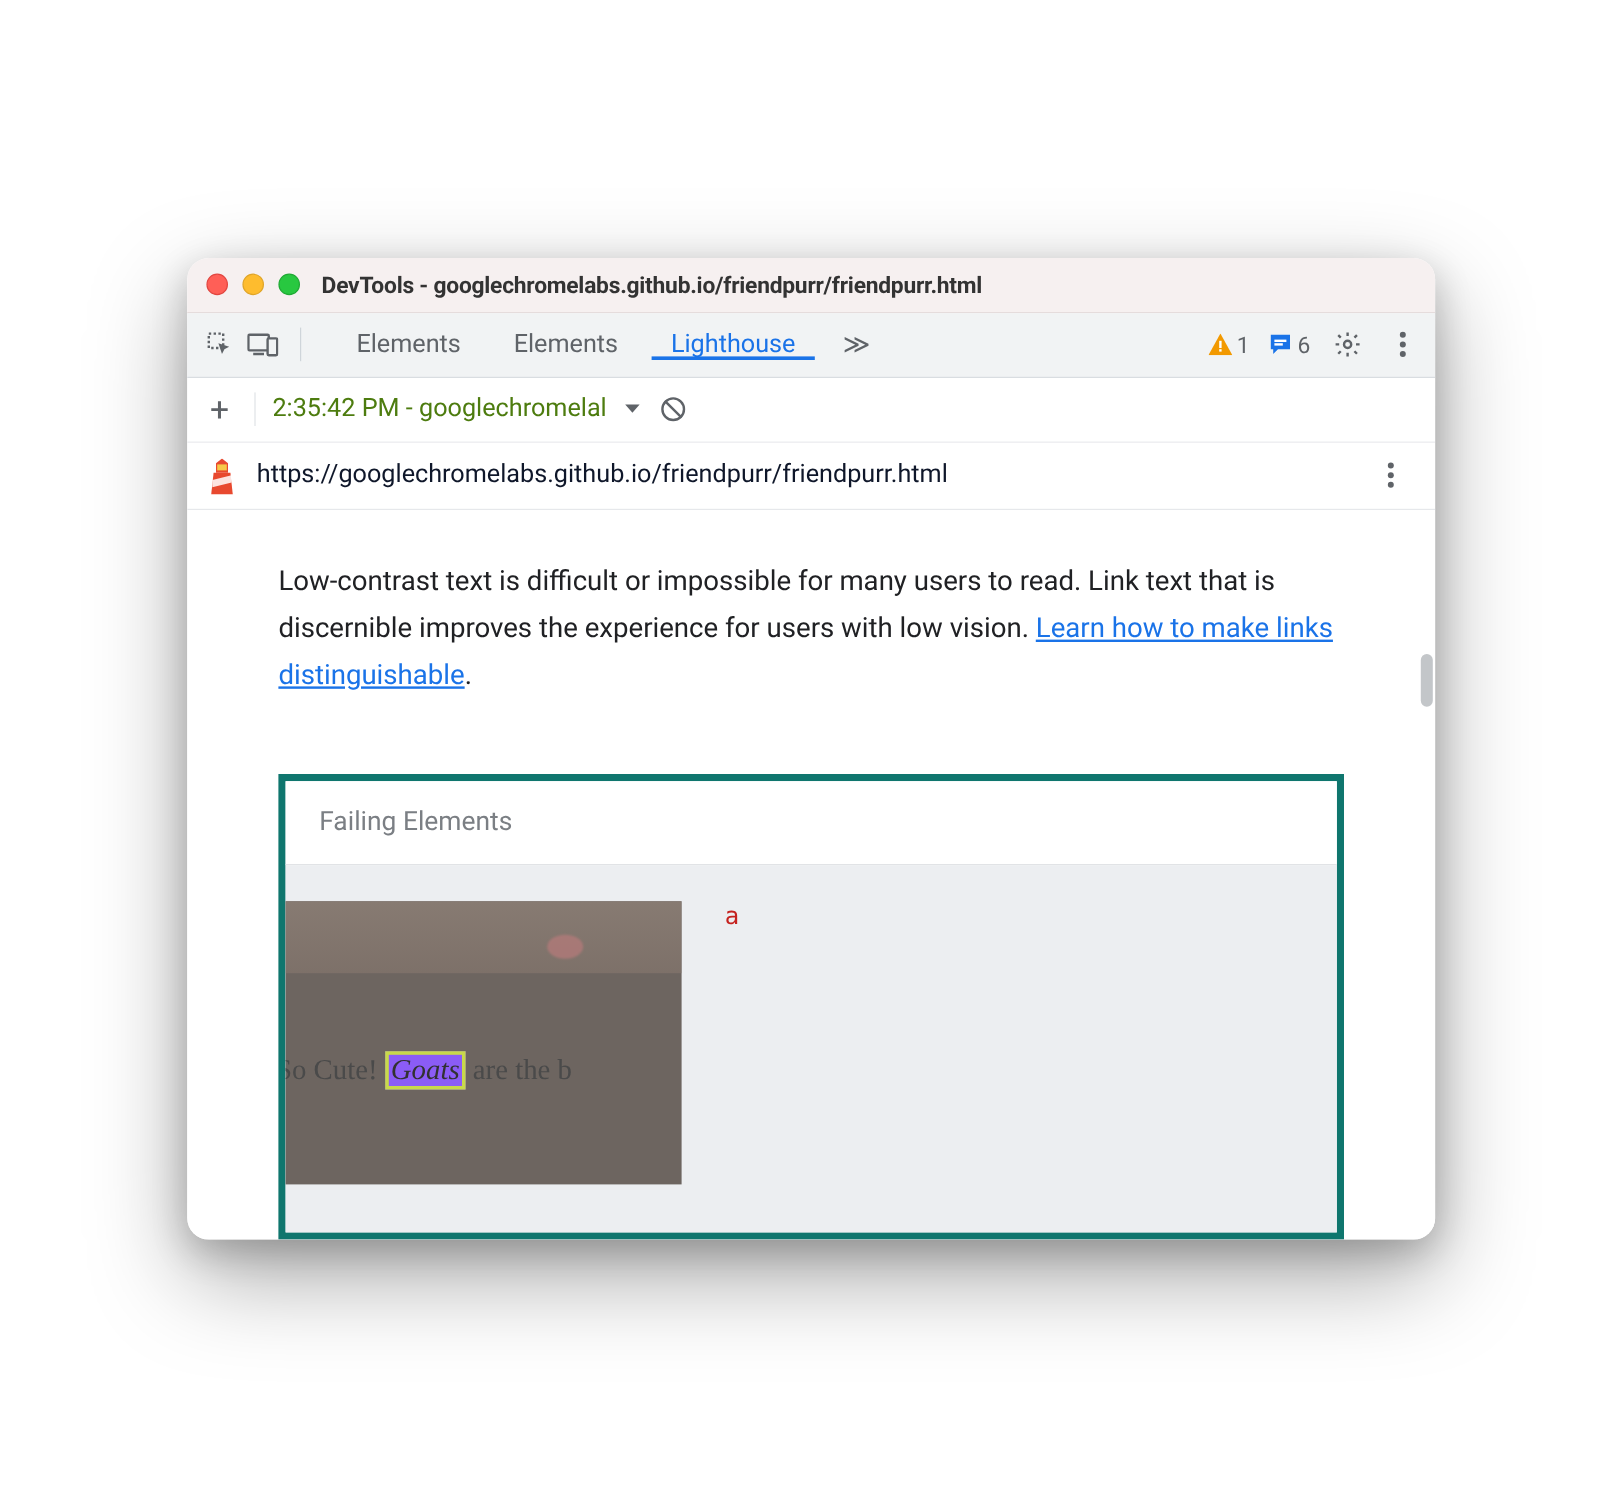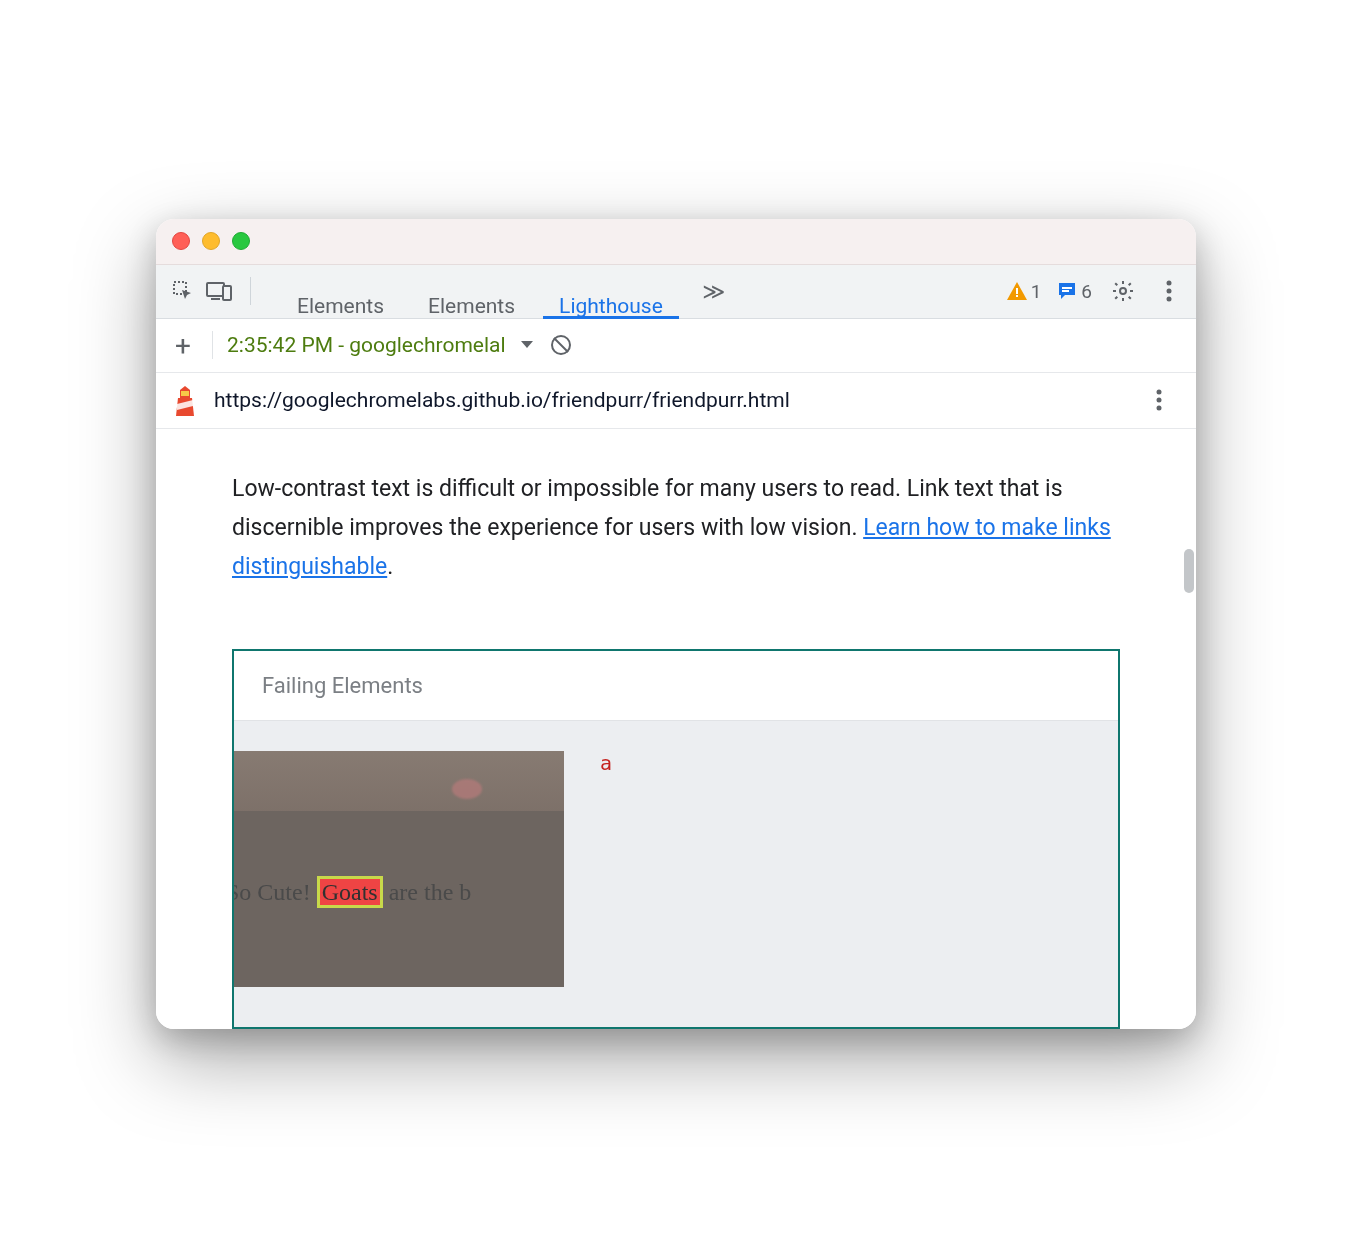--- a/index.html
+++ b/index.html
@@ -41,21 +41,21 @@
       height: 54px;
       background: #f1f3f4;
       border-bottom: 1px solid #d9dde1;
       display: flex;
       align-items: center;
       padding: 0 12px;
       gap: 6px;
     }
     .tb-icon { width: 30px; height: 30px; display: flex; align-items: center; justify-content: center; color: #5f6368; cursor: pointer; }
     .tb-divider { width: 1px; height: 28px; background: #cfd5da; margin: 0 10px; }
-    .tabs { display: flex; align-items: flex-end; height: 100%; gap: 0; margin-left: 8px; }
+    .tabs { display: flex; align-items: center; height: 100%; gap: 0; margin-left: 8px; }
     .tab {
       padding: 0 22px;
       display: flex;
       align-items: center;
       font-size: 21px;
       color: #5f6368;
       cursor: pointer;
       position: relative;
     }
     .tab.active { color: #1a73e8; }
@@ -113,21 +113,21 @@
       gap: 20px;
       cursor: pointer;
     }
     .audit-tri { color: #e53935; }
     .audit-title { font-size: 23px; color: #202124; flex: 1; }
     .chev-up { color: #5f6368; }
 
     .audit-desc { padding: 30px 56px 10px 56px; font-size: 23px; line-height: 1.7; color: #202124; }
     .learn-link { color: #1a73e8; text-decoration: underline; cursor: pointer; }
 
-    .fail-box { margin: 53px 56px 0 56px; border: 2px solid #0f766e; }
+    .fail-box { margin: 53px 56px 0 56px; border: 6px solid #0f766e; }
     .fail-head {
       padding: 22px 28px;
       font-size: 22px;
       color: #7b7f84;
       border-bottom: 1px solid #e1e3e6;
       background: #fff;
     }
     .fail-body {
       background: #eceef1;
       padding: 30px 28px 40px 0;
@@ -154,39 +154,41 @@
       position: absolute;
       left: -8px;
       top: 128px;
       font-size: 24px;
       color: #4a4a4a;
       white-space: nowrap;
       font-family: Georgia, serif;
     }
     .hl-word {
       border: 3px solid #c8d94a;
-      background: #ef4444;
+      background: #8b5cf6;
       padding: 0 2px;
       color: #313131;
+      font-style: italic;
     }
     .elem-tag { font-family: ui-monospace, Menlo, Consolas, monospace; color: #c5221f; font-size: 20px; }
 
     svg { display: block; }
   </style>
 </head>
 <body>
 
 <div class="window">
 
   <div class="titlebar">
     <div class="traffic-lights">
       <div class="tl red"></div>
       <div class="tl yellow"></div>
       <div class="tl green"></div>
     </div>
+    <div class="titlebar-text">DevTools - googlechromelabs.github.io/friendpurr/friendpurr.html</div>
   </div>
 
   <div class="toolbar">
     <div class="tb-icon">
       <svg width="24" height="24" viewBox="0 0 24 24" fill="none" stroke="#5f6368" stroke-width="2">
         <rect x="3" y="3" width="12" height="12" stroke-dasharray="2 2"></rect>
         <path d="M11 11 L20 14 L16 16 L14 20 Z" fill="#5f6368" stroke="none"></path>
       </svg>
     </div>
     <div class="tb-icon">

